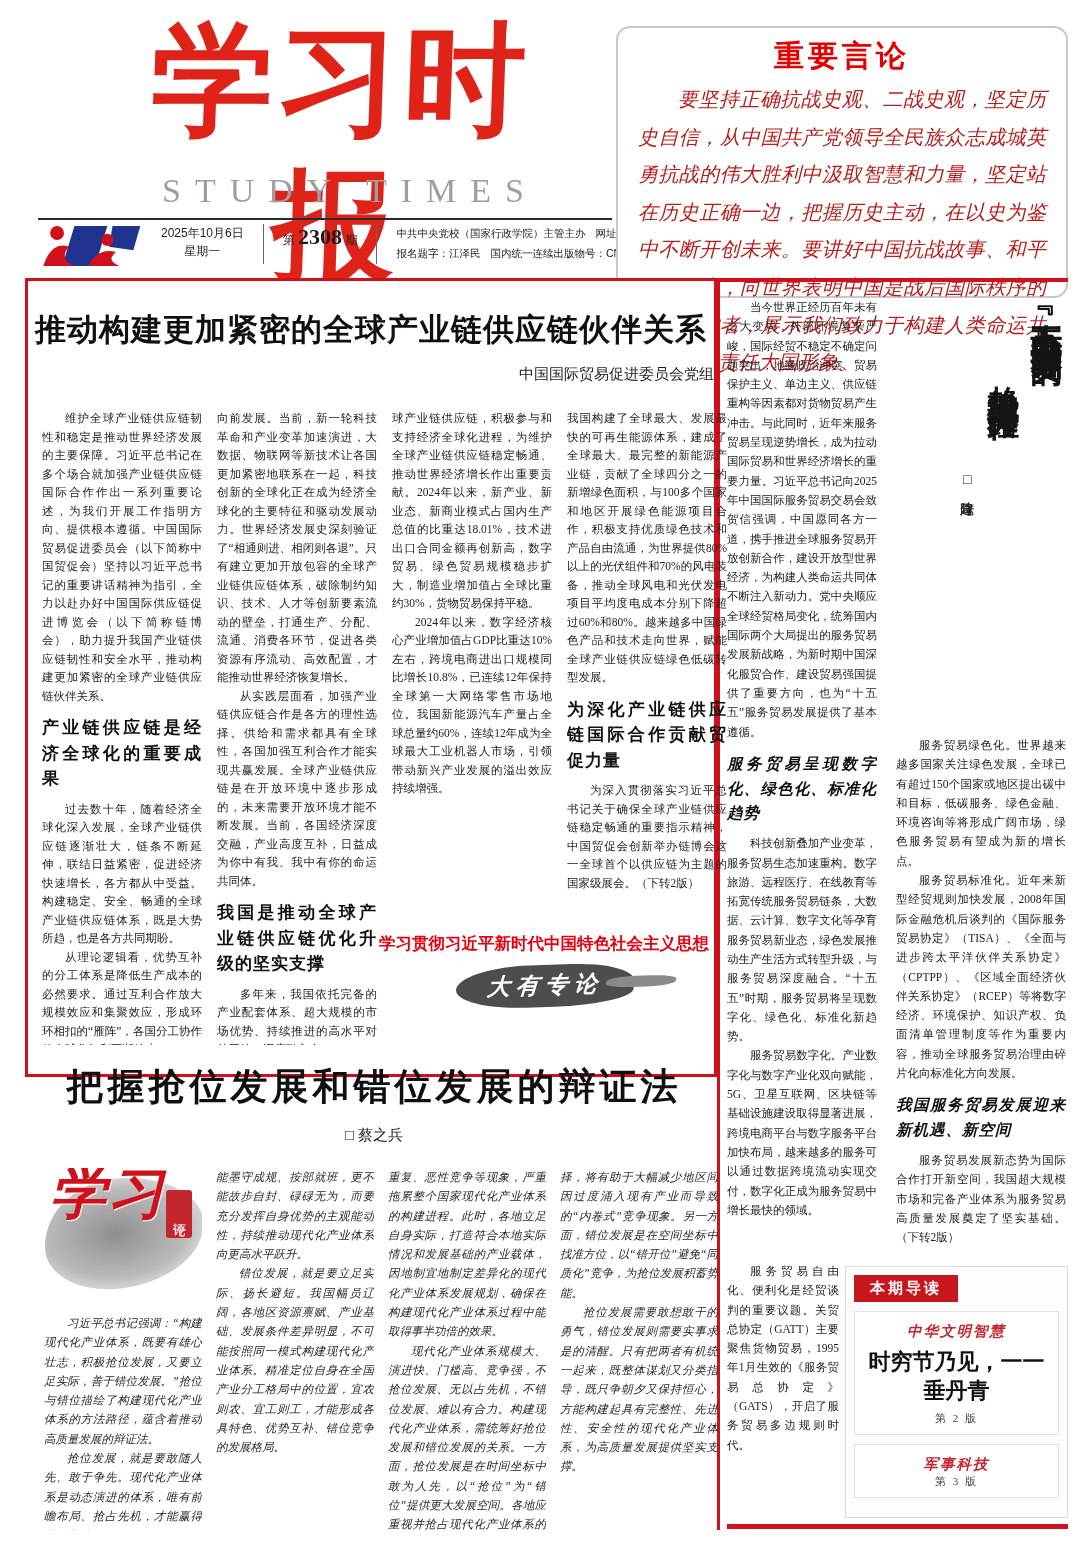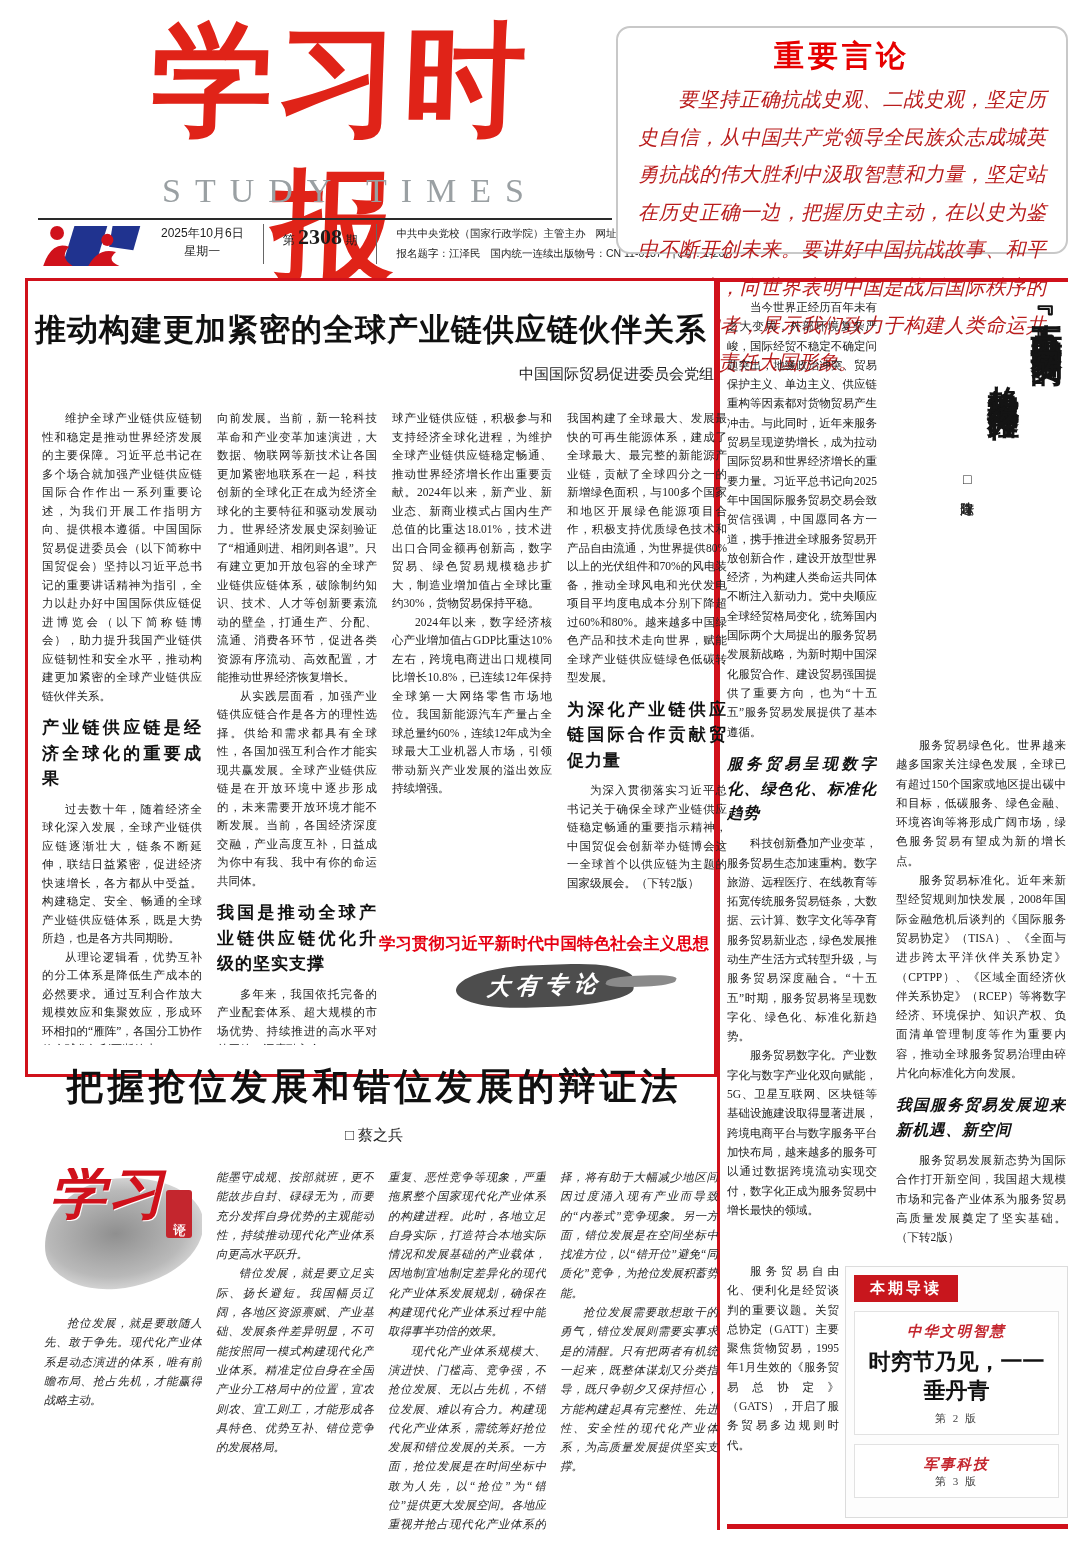--- a/index.html
+++ b/index.html
@@ -26,21 +26,21 @@
   .infobar{ position:absolute; left:38px; top:224px; width:578px; height:52px;
     display:flex; align-items:flex-start; gap:19px; font-family:"Liberation Sans",sans-serif;}
   .emblem{ flex:0 0 auto; }
   .ib-date{ text-align:center; font-size:12px; line-height:1.5; white-space:nowrap; }
   .vdiv{ width:1px; height:40px; background:#666; flex:0 0 auto; }
   .ib-issue{ white-space:nowrap; font-size:12px; }
   .ib-issue b{ font-size:22px; font-family:"Liberation Serif",serif; font-weight:700; }
   .ib-pub{ font-size:10.5px; line-height:1.9; white-space:nowrap; }
   .ib-pub span{ margin-right:10px; }
   
-  .quotes{ position:absolute; left:616px; top:26px; width:452px; height:228px;
+  .quotes{ position:absolute; left:616px; top:26px; width:452px; height:272px;
     border:2px solid #c8c8c8; border-radius:14px; padding:8px 20px 6px; background:#fff; }
   .quotes h2{ text-align:center; color:#e60000; font-size:30px; letter-spacing:4px;
     font-family:"Liberation Sans",sans-serif; font-weight:900; margin-bottom:4px;}
   .quotes p{ font-size:20px; line-height:1.88; text-indent:2em; color:#b91c1c;
     font-style:italic; text-align:justify; }
   
   .rule-top-right{ position:absolute; left:717px; top:278px; width:351px; height:4px; background:#d0111b; }
   .vsep{ position:absolute; left:717px; top:280px; width:3px; height:1250px; background:#d0111b; }
   .rule-bottom-right{ position:absolute; left:727px; top:1524px; width:341px; height:5px; background:#d0111b; }
   
@@ -231,20 +231,21 @@
   <div class="bottom">
     <h1>把握抢位发展和错位发展的辩证法</h1>
     <div class="byline">□ 蔡之兵</div>
 
     <div class="bcol bc1">
       <div class="xlogo">
         <div class="xlogo-blob"></div>
         <div class="xlogo-big">学习</div>
         <div class="xlogo-seal">评论</div>
       </div>
+      <p>习近平总书记强调：“构建现代化产业体系，既要有雄心壮志，积极抢位发展，又要立足实际，善于错位发展。”抢位与错位描绘了构建现代化产业体系的方法路径，蕴含着推动高质量发展的辩证法。</p>
       <p>抢位发展，就是要敢随人先、敢于争先。现代化产业体系是动态演进的体系，唯有前瞻布局、抢占先机，才能赢得战略主动。</p>
     </div>
     <div class="bcol bc2">
       <p style="text-indent:0">能墨守成规、按部就班，更不能故步自封、碌碌无为，而要充分发挥自身优势的主观能动性，持续推动现代化产业体系向更高水平跃升。</p>
       <p>错位发展，就是要立足实际、扬长避短。我国幅员辽阔，各地区资源禀赋、产业基础、发展条件差异明显，不可能按照同一模式构建现代化产业体系。精准定位自身在全国产业分工格局中的位置，宜农则农、宜工则工，才能形成各具特色、优势互补、错位竞争的发展格局。</p>
     </div>
     <div class="bcol bc3">
       <p style="text-indent:0">重复、恶性竞争等现象，严重拖累整个国家现代化产业体系的构建进程。此时，各地立足自身实际，打造符合本地实际情况和发展基础的产业载体，因地制宜地制定差异化的现代化产业体系发展规划，确保在构建现代化产业体系过程中能取得事半功倍的效果。</p>
       <p>现代化产业体系规模大、演进快、门槛高、竞争强，不抢位发展、无以占先机，不错位发展、难以有合力。构建现代化产业体系，需统筹好抢位发展和错位发展的关系。一方面，抢位发展是在时间坐标中敢为人先，以“抢位”为“错位”提供更大发展空间。各地应重视并抢占现代化产业体系的新机和先机，从而培育更多的新产业和新市场，势必能为地区构建现代化产业体系提供更多适宜选</p>
     </div>

